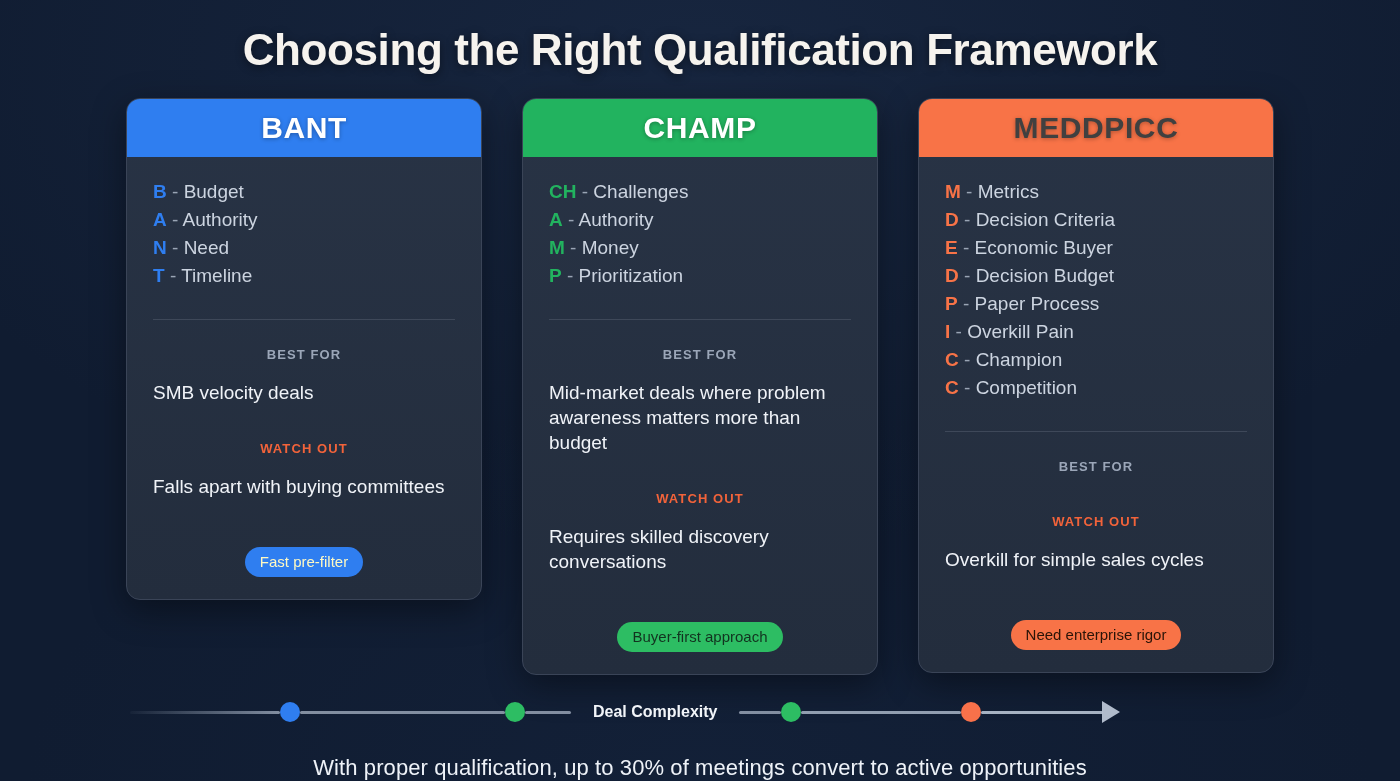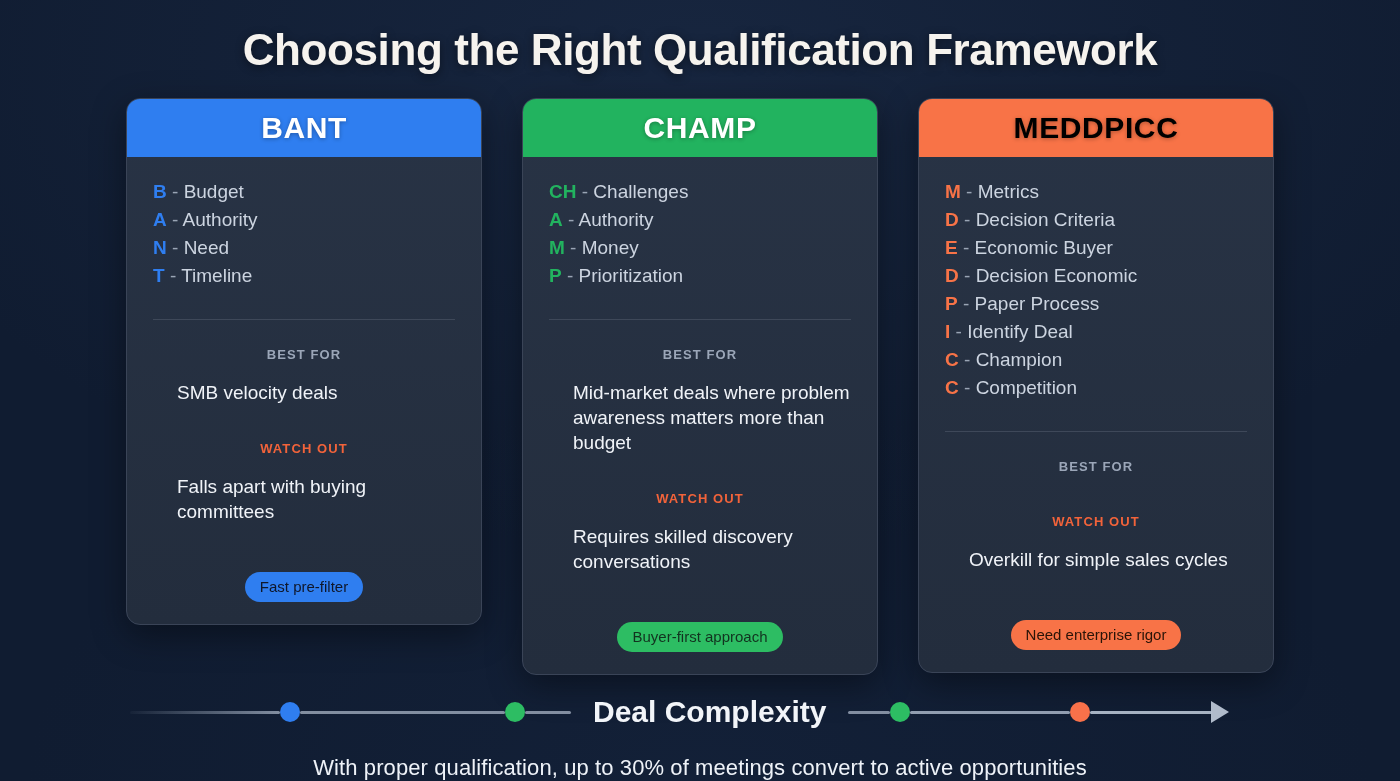--- a/index.html
+++ b/index.html
@@ -121,21 +121,20 @@
     margin-top: 15px;
     margin-bottom: 6px;
   }
   .section-label.best { color: #9ba6b8; }
   .section-label.watch { color: #f2633a; }
 
   .section-text {
     font-size: 19px;
     line-height: 25px;
     color: #f0f3f8;
-    margin-left: 24px;
   }
 
   .spacer { flex: 1; min-height: 12px; }
 
   .badge-wrap {
     display: flex;
     justify-content: center;
     padding-top: 12px;
     padding-bottom: 4px;
   }
@@ -171,21 +170,21 @@
   .seg.s6 { width: 122px; background: rgba(175,186,202,0.95); }
 
   .dot {
     width: 20px;
     height: 20px;
     border-radius: 50%;
     flex: 0 0 auto;
   }
 
   .spectrum-label {
-    font-size: 30px;
+    font-size: 16px;
     font-weight: bold;
     color: #f2f5f9;
     padding: 0 22px;
     white-space: nowrap;
   }
 
   .arrow-head {
     width: 0; height: 0;
     border-top: 11px solid transparent;
     border-bottom: 11px solid transparent;
@@ -238,21 +237,21 @@
             <span>Timeline</span>
           </div>
         </div>
         <div class="divider"></div>
         <div class="section-label best">BEST FOR</div>
         <div class="section-text">SMB velocity deals</div>
         <div class="section-label watch" style="margin-top:24px;">WATCH OUT</div>
         <div class="section-text">Falls apart with buying committees</div>
         <div class="spacer"></div>
         <div class="badge-wrap">
-          <span class="badge" style="background: rgb(47, 126, 240); color: #0f172a;">Fast pre-filter</span>
+          <span class="badge" style="background: rgb(47, 126, 240); color: #fef9c3;">Fast pre-filter</span>
         </div>
       </div>
     </div>
 
     <div class="card">
       <div class="card-header" style="background: rgb(34, 179, 95); color: rgb(255, 255, 255);">CHAMP</div>
       <div class="card-body">
         <div class="letters">
           <div class="letter-row">
             <span class="letter-key" style="color: rgb(34, 179, 95); margin-top: 43px;">CH</span>
@@ -281,52 +280,52 @@
         <div class="section-label watch" style="margin-top:24px;">WATCH OUT</div>
         <div class="section-text">Requires skilled discovery conversations</div>
         <div class="spacer"></div>
         <div class="badge-wrap">
           <span class="badge" style="background: rgb(45, 189, 99); color: rgb(18, 51, 31);">Buyer-first approach</span>
         </div>
       </div>
     </div>
 
     <div class="card">
-      <div class="card-header" style="background: rgb(248, 115, 71); color: #000000;">MEDDPICC</div>
+      <div class="card-header" style="background: rgb(248, 115, 71); color: #404040;">MEDDPICC</div>
       <div class="card-body">
         <div class="letters">
           <div class="letter-row">
             <span class="letter-key" style="color: rgb(248, 115, 71);">M</span>
             <span class="dash">-</span>
             <span>Metrics</span>
           </div>
           <div class="letter-row">
             <span class="letter-key" style="color: rgb(248, 115, 71);">D</span>
             <span class="dash">-</span>
             <span>Decision Criteria</span>
           </div>
           <div class="letter-row">
             <span class="letter-key" style="color: rgb(248, 115, 71);">E</span>
             <span class="dash">-</span>
             <span>Economic Buyer</span>
           </div>
           <div class="letter-row">
             <span class="letter-key" style="color: rgb(248, 115, 71);">D</span>
             <span class="dash">-</span>
-            <span>Decision Economic</span>
+            <span>Decision Budget</span>
           </div>
           <div class="letter-row">
             <span class="letter-key" style="color: rgb(248, 115, 71);">P</span>
             <span class="dash">-</span>
             <span>Paper Process</span>
           </div>
           <div class="letter-row">
             <span class="letter-key" style="color: rgb(248, 115, 71);">I</span>
             <span class="dash">-</span>
-            <span>Identify Deal</span>
+            <span>Overkill Pain</span>
           </div>
           <div class="letter-row">
             <span class="letter-key" style="color: rgb(248, 115, 71);">C</span>
             <span class="dash">-</span>
             <span>Champion</span>
           </div>
           <div class="letter-row">
             <span class="letter-key" style="color: rgb(248, 115, 71);">C</span>
             <span class="dash">-</span>
             <span>Competition</span>

